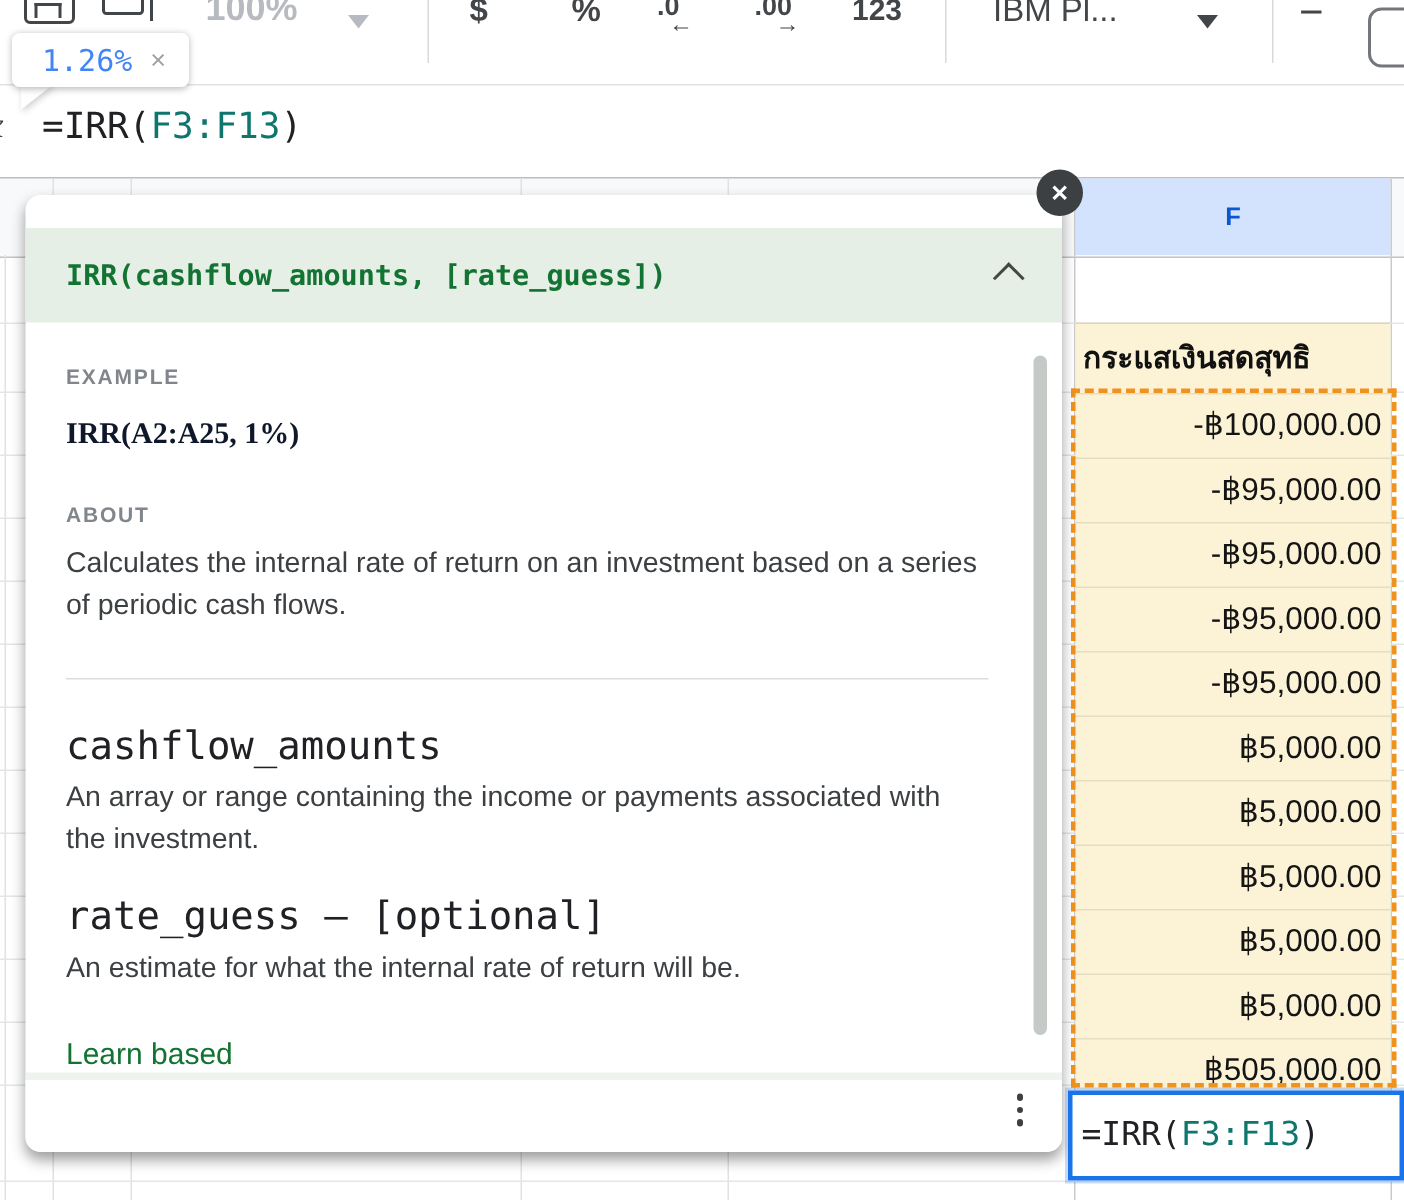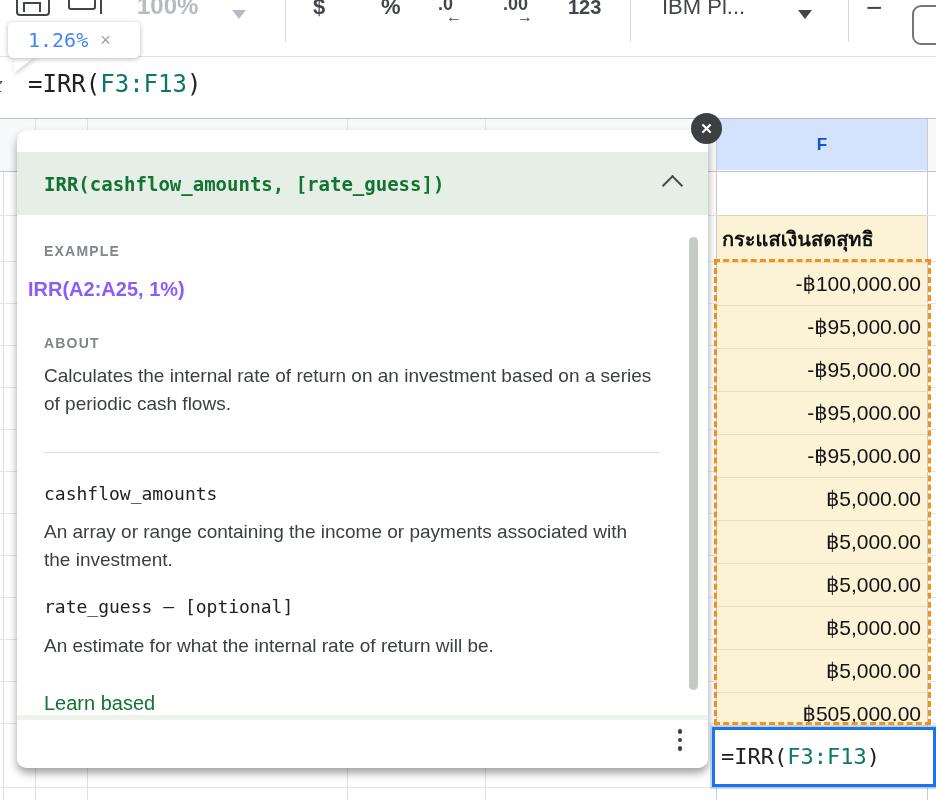--- a/index.html
+++ b/index.html
@@ -22,21 +22,21 @@
   .caret{width:0;height:0;border-left:7px solid transparent;border-right:7px solid transparent;
          border-top:9px solid #434649;position:absolute;}
   .caret.light{border-top-color:#b7bbc1;}
   .dec-wrap{position:absolute;top:0;}
   .dec-big{font-size:18px;font-weight:bold;color:#434649;position:absolute;top:-6px;left:0;}
   .dec-arrow{font-size:16px;font-weight:bold;color:#434649;position:absolute;top:8px;}
   .sizebox{position:absolute;left:912px;top:5px;width:60px;height:36px;
            border:2px solid #73777b;border-radius:9px;background:#fff;}
 
   
-  .preview{position:absolute;left:8px;top:22px;width:132px;height:36px;background:#fff;
+  .preview{position:absolute;left:8px;top:22px;width:118px;height:36px;background:#fff;
            border-radius:5px;box-shadow:0 1px 5px rgba(0,0,0,.28);z-index:12;
            display:flex;align-items:center;}
   .preview .val{margin-left:20px;font-family:"DejaVu Sans Mono",monospace;
                 font-size:20px;color:#4285f4;}
   .preview .x{margin-left:12px;color:#9aa0a6;font-size:18px;cursor:pointer;}
   .preview-tail{position:absolute;left:14px;top:56px;width:0;height:0;z-index:11;
                 border-top:17px solid #fff;border-right:22px solid transparent;
                 filter:drop-shadow(1px 2px 2px rgba(0,0,0,.18));}
 
   
@@ -76,25 +76,25 @@
          border-radius:10px;box-shadow:0 5px 9px rgba(0,0,0,.38);z-index:5;}
   .pop-head{position:absolute;left:0;top:22px;width:100%;height:63px;background:#e6efe6;
             display:flex;align-items:center;}
   .pop-sig{margin-left:27px;font-family:"DejaVu Sans Mono",monospace;font-size:19px;
            font-weight:bold;color:#137333;}
   .chev{position:absolute;right:28px;top:26px;width:13px;height:13px;cursor:pointer;
         border-top:2.5px solid #444746;border-right:2.5px solid #444746;
         transform:rotate(-45deg);}
   .lbl{position:absolute;left:27px;font-size:14px;font-weight:bold;color:#80868b;
        letter-spacing:1.2px;}
-  .code{position:absolute;left:11px;font-family:Liberation Sans, sans-serif;font-size:20px;
-        font-weight:bold;color:#8b5cf6;}
+  .code{position:absolute;left:27px;font-family:Liberation Serif, serif;font-size:20px;
+        font-weight:bold;color:#0f172a;}
   .body-txt{position:absolute;left:27px;width:610px;font-size:19px;line-height:28px;color:#3c4043;}
   .pdivider{position:absolute;left:27px;width:615px;border-top:1px solid #dadce0;}
-  .pname{position:absolute;left:27px;font-family:"DejaVu Sans Mono",monospace;font-size:18px;
+  .pname{position:absolute;left:27px;font-family:"DejaVu Sans Mono",monospace;font-size:26px;
          color:#202124;}
   .learn{position:absolute;left:27px;font-size:20px;color:#137333;cursor:pointer;}
   .sthumb{position:absolute;right:10px;top:107px;width:9px;height:453px;background:#c6cac6;
           border-radius:5px;}
   .pop-strip{position:absolute;left:0;bottom:48px;width:100%;height:5px;background:#e6efe6;opacity:.7;}
   .pop-foot{position:absolute;left:0;bottom:0;width:100%;height:48px;background:#fff;
             border-radius:0 0 10px 10px;}
   .dots{position:absolute;right:26px;top:9px;display:flex;flex-direction:column;gap:4px;cursor:pointer;}
   .dots i{width:4.5px;height:4.5px;border-radius:50%;background:#3c4043;}
   .closebtn{position:absolute;left:691px;top:113px;width:31px;height:31px;border-radius:50%;

